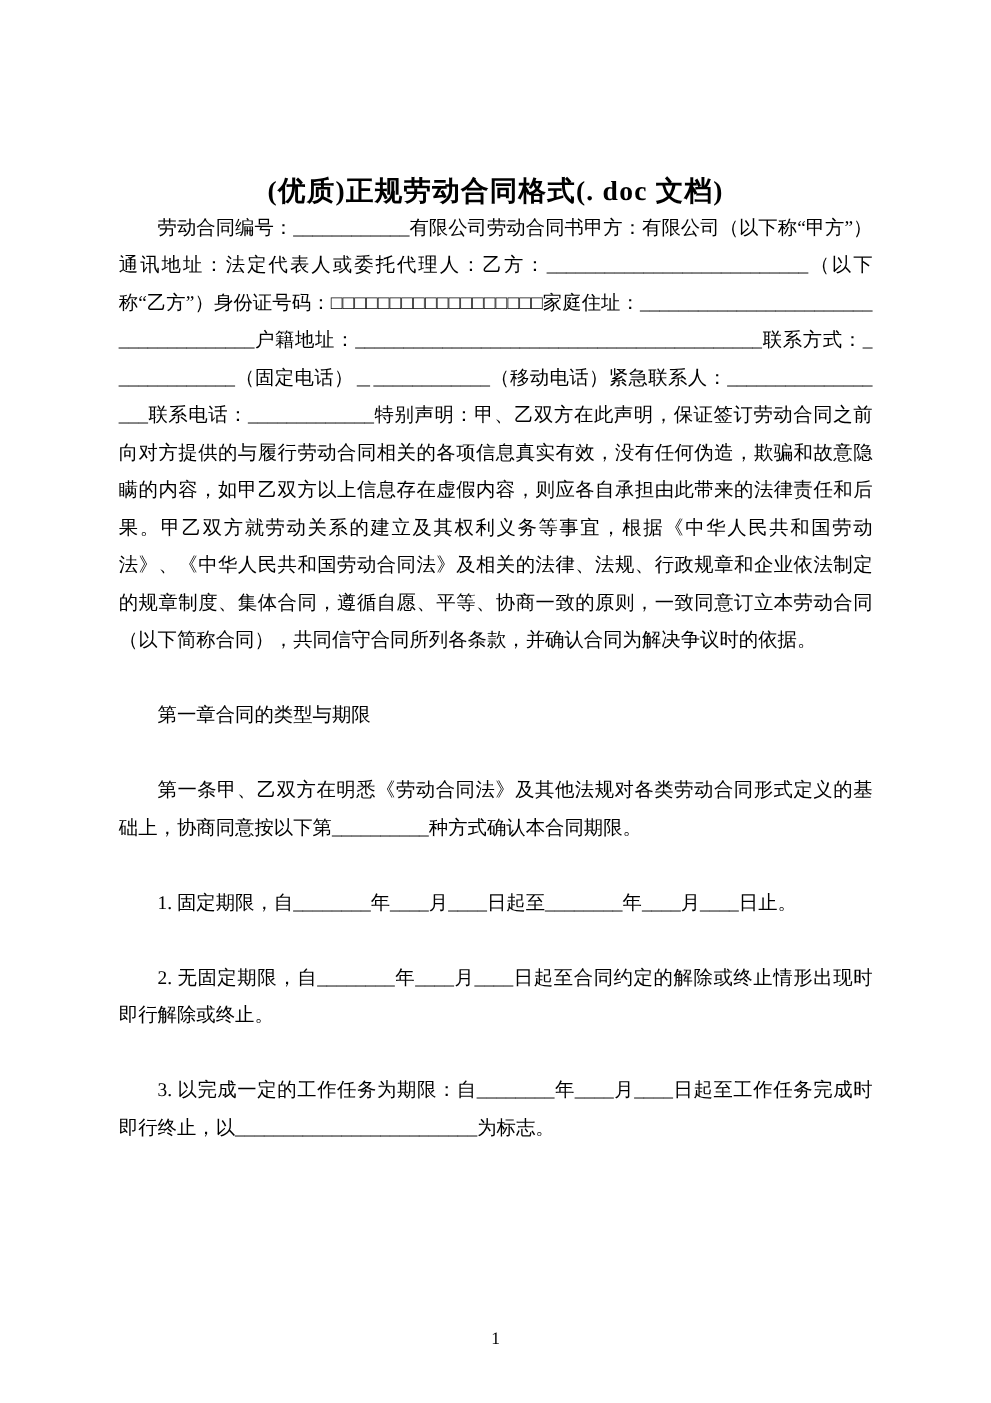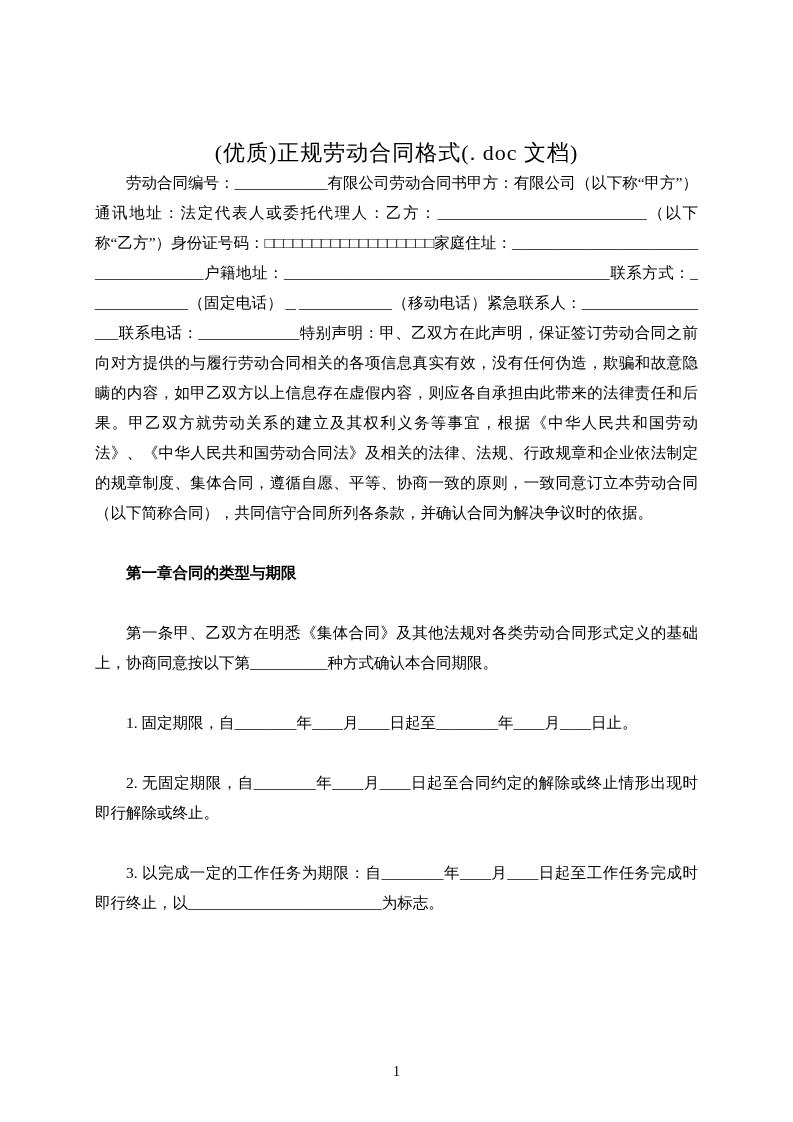--- a/index.html
+++ b/index.html
@@ -16,36 +16,36 @@
     box-sizing: border-box;
     padding: 0 95px;
     font-family: "Liberation Serif", "DejaVu Serif", serif;
     color: #000000;
     overflow: hidden;
   }
   .doc-title {
     padding-top: 138px;
     text-align: center;
     font-size: 22px;
-    font-weight: normal;
+    font-weight: bold;
     letter-spacing: 1px;
   }
   .doc-body {
     font-size: 15.5px;
     line-height: 30px;
     text-align: justify;
     word-break: break-all;
     overflow-wrap: break-word;
   }
   .doc-body p {
     margin: 0 0 30px 0;
     text-indent: 2em;
   }
   .chapter-heading {
-    font-weight: bold;
+    font-weight: normal;
   }
   .page-footer {
     position: absolute;
     left: 0;
     right: 0;
     bottom: 42px;
     text-align: center;
     font-size: 14px;
   }
 </style>
@@ -55,21 +55,21 @@
 <div class="page">
 
   <div class="doc-title">(优质)正规劳动合同格式(. doc 文档)</div>
 
   <div class="doc-body">
 
     <p>劳动合同编号：____________有限公司劳动合同书甲方：有限公司（以下称“甲方”）通讯地址：法定代表人或委托代理人：乙方：___________________________（以下称“乙方”）身份证号码：□□□□□□□□□□□□□□□□□□家庭住址：______________________________________户籍地址：__________________________________________联系方式：_____________（固定电话）＿____________（移动电话）紧急联系人：__________________联系电话：_____________特别声明：甲、乙双方在此声明，保证签订劳动合同之前向对方提供的与履行劳动合同相关的各项信息真实有效，没有任何伪造，欺骗和故意隐瞒的内容，如甲乙双方以上信息存在虚假内容，则应各自承担由此带来的法律责任和后果。甲乙双方就劳动关系的建立及其权利义务等事宜，根据《中华人民共和国劳动法》、《中华人民共和国劳动合同法》及相关的法律、法规、行政规章和企业依法制定的规章制度、集体合同，遵循自愿、平等、协商一致的原则，一致同意订立本劳动合同（以下简称合同），共同信守合同所列各条款，并确认合同为解决争议时的依据。</p>
 
     <p class="chapter-heading">第一章合同的类型与期限</p>
 
-    <p>第一条甲、乙双方在明悉《集体合同》及其他法规对各类劳动合同形式定义的基础上，协商同意按以下第__________种方式确认本合同期限。</p>
+    <p>第一条甲、乙双方在明悉《劳动合同法》及其他法规对各类劳动合同形式定义的基础上，协商同意按以下第__________种方式确认本合同期限。</p>
 
     <p>1. 固定期限，自________年____月____日起至________年____月____日止。</p>
 
     <p>2. 无固定期限，自________年____月____日起至合同约定的解除或终止情形出现时即行解除或终止。</p>
 
     <p>3. 以完成一定的工作任务为期限：自________年____月____日起至工作任务完成时即行终止，以_________________________为标志。</p>
 
   </div>
 
   <div class="page-footer">1</div>

